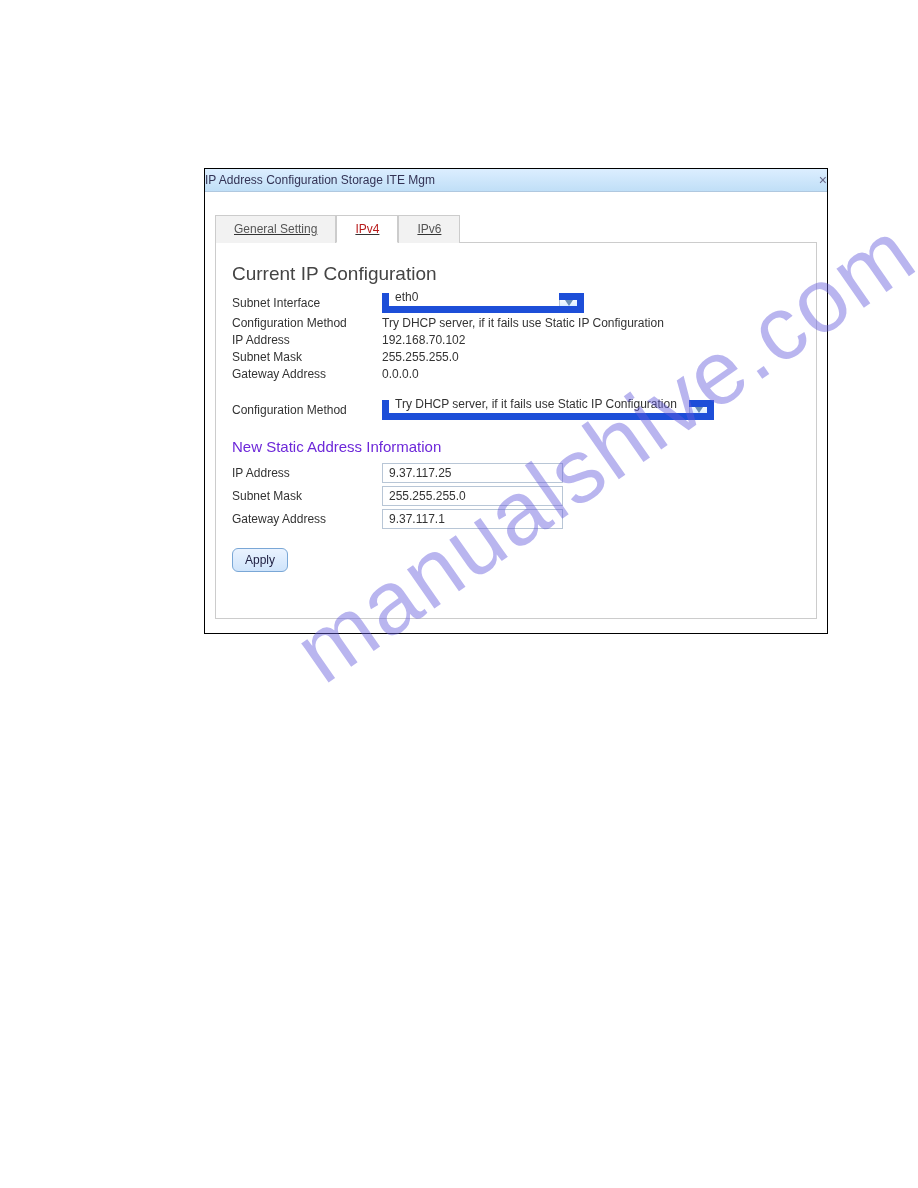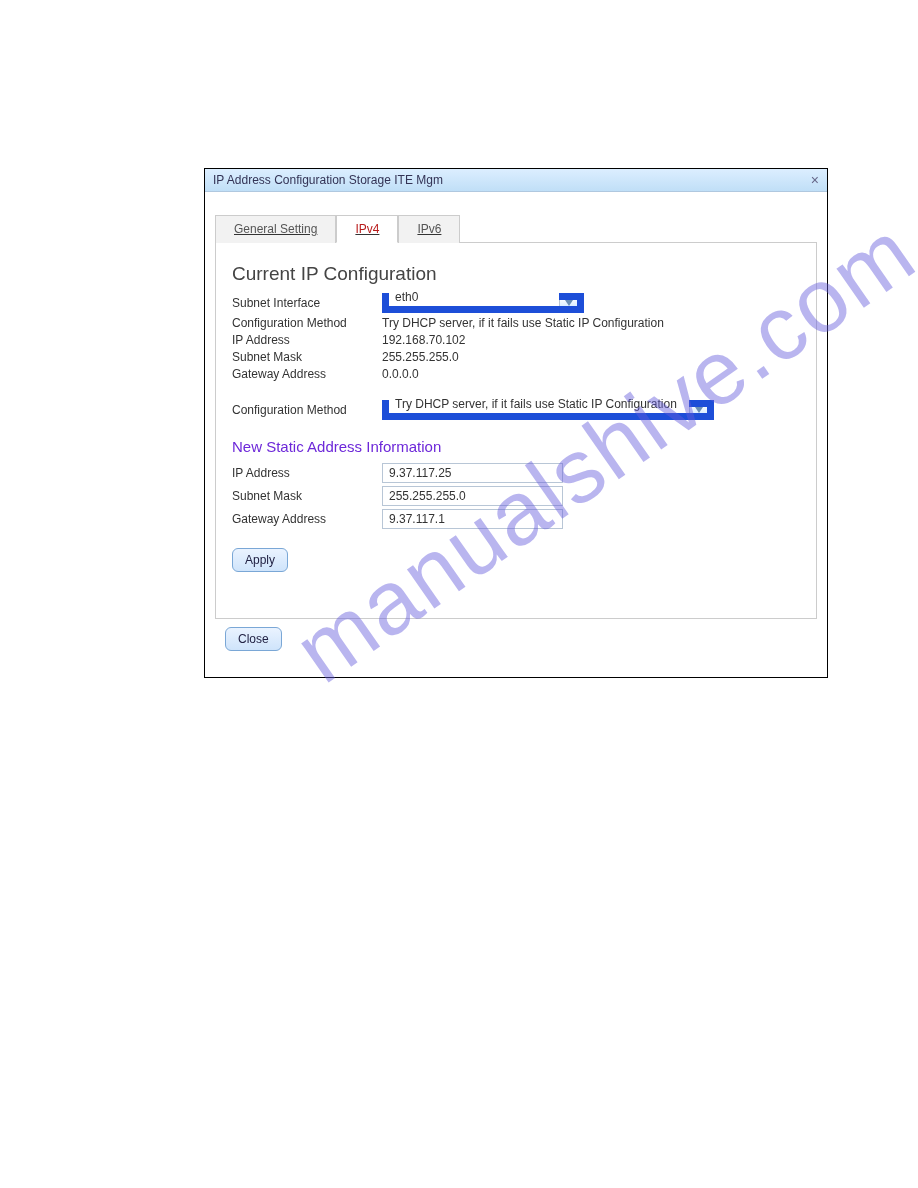--- a/index.html
+++ b/index.html
@@ -31,21 +31,21 @@
     position: absolute;
     top: 168px;
     left: 204px;
     width: 624px;
     border: 1px solid #000;
     background: #fff;
   }
   .titlebar {
     background: linear-gradient(#dceeff, #c0dff7);
     border-bottom: 1px solid #b0c8df;
-    padding: 4px 8px;
+    padding: 4px 0;
     font-size: 12px;
     color: #335;
     display: flex;
     justify-content: space-between;
     align-items: center;
   }
   .titlebar .close-x {
     color: #668;
     font-size: 14px;
     cursor: pointer;
@@ -246,18 +246,15 @@
         <input class="text" type="text" value="9.37.117.1" style="">
       </div>
 
       <div class="spacer"></div>
 
       <span class="btn">Apply</span>
 
       <div style="height:30px"></div>
     </div>
 
-    <div class="footer">
-      <span class="btn">Close</span>
-    </div>
 
   </div>
 </div>
 
 </body></html>

